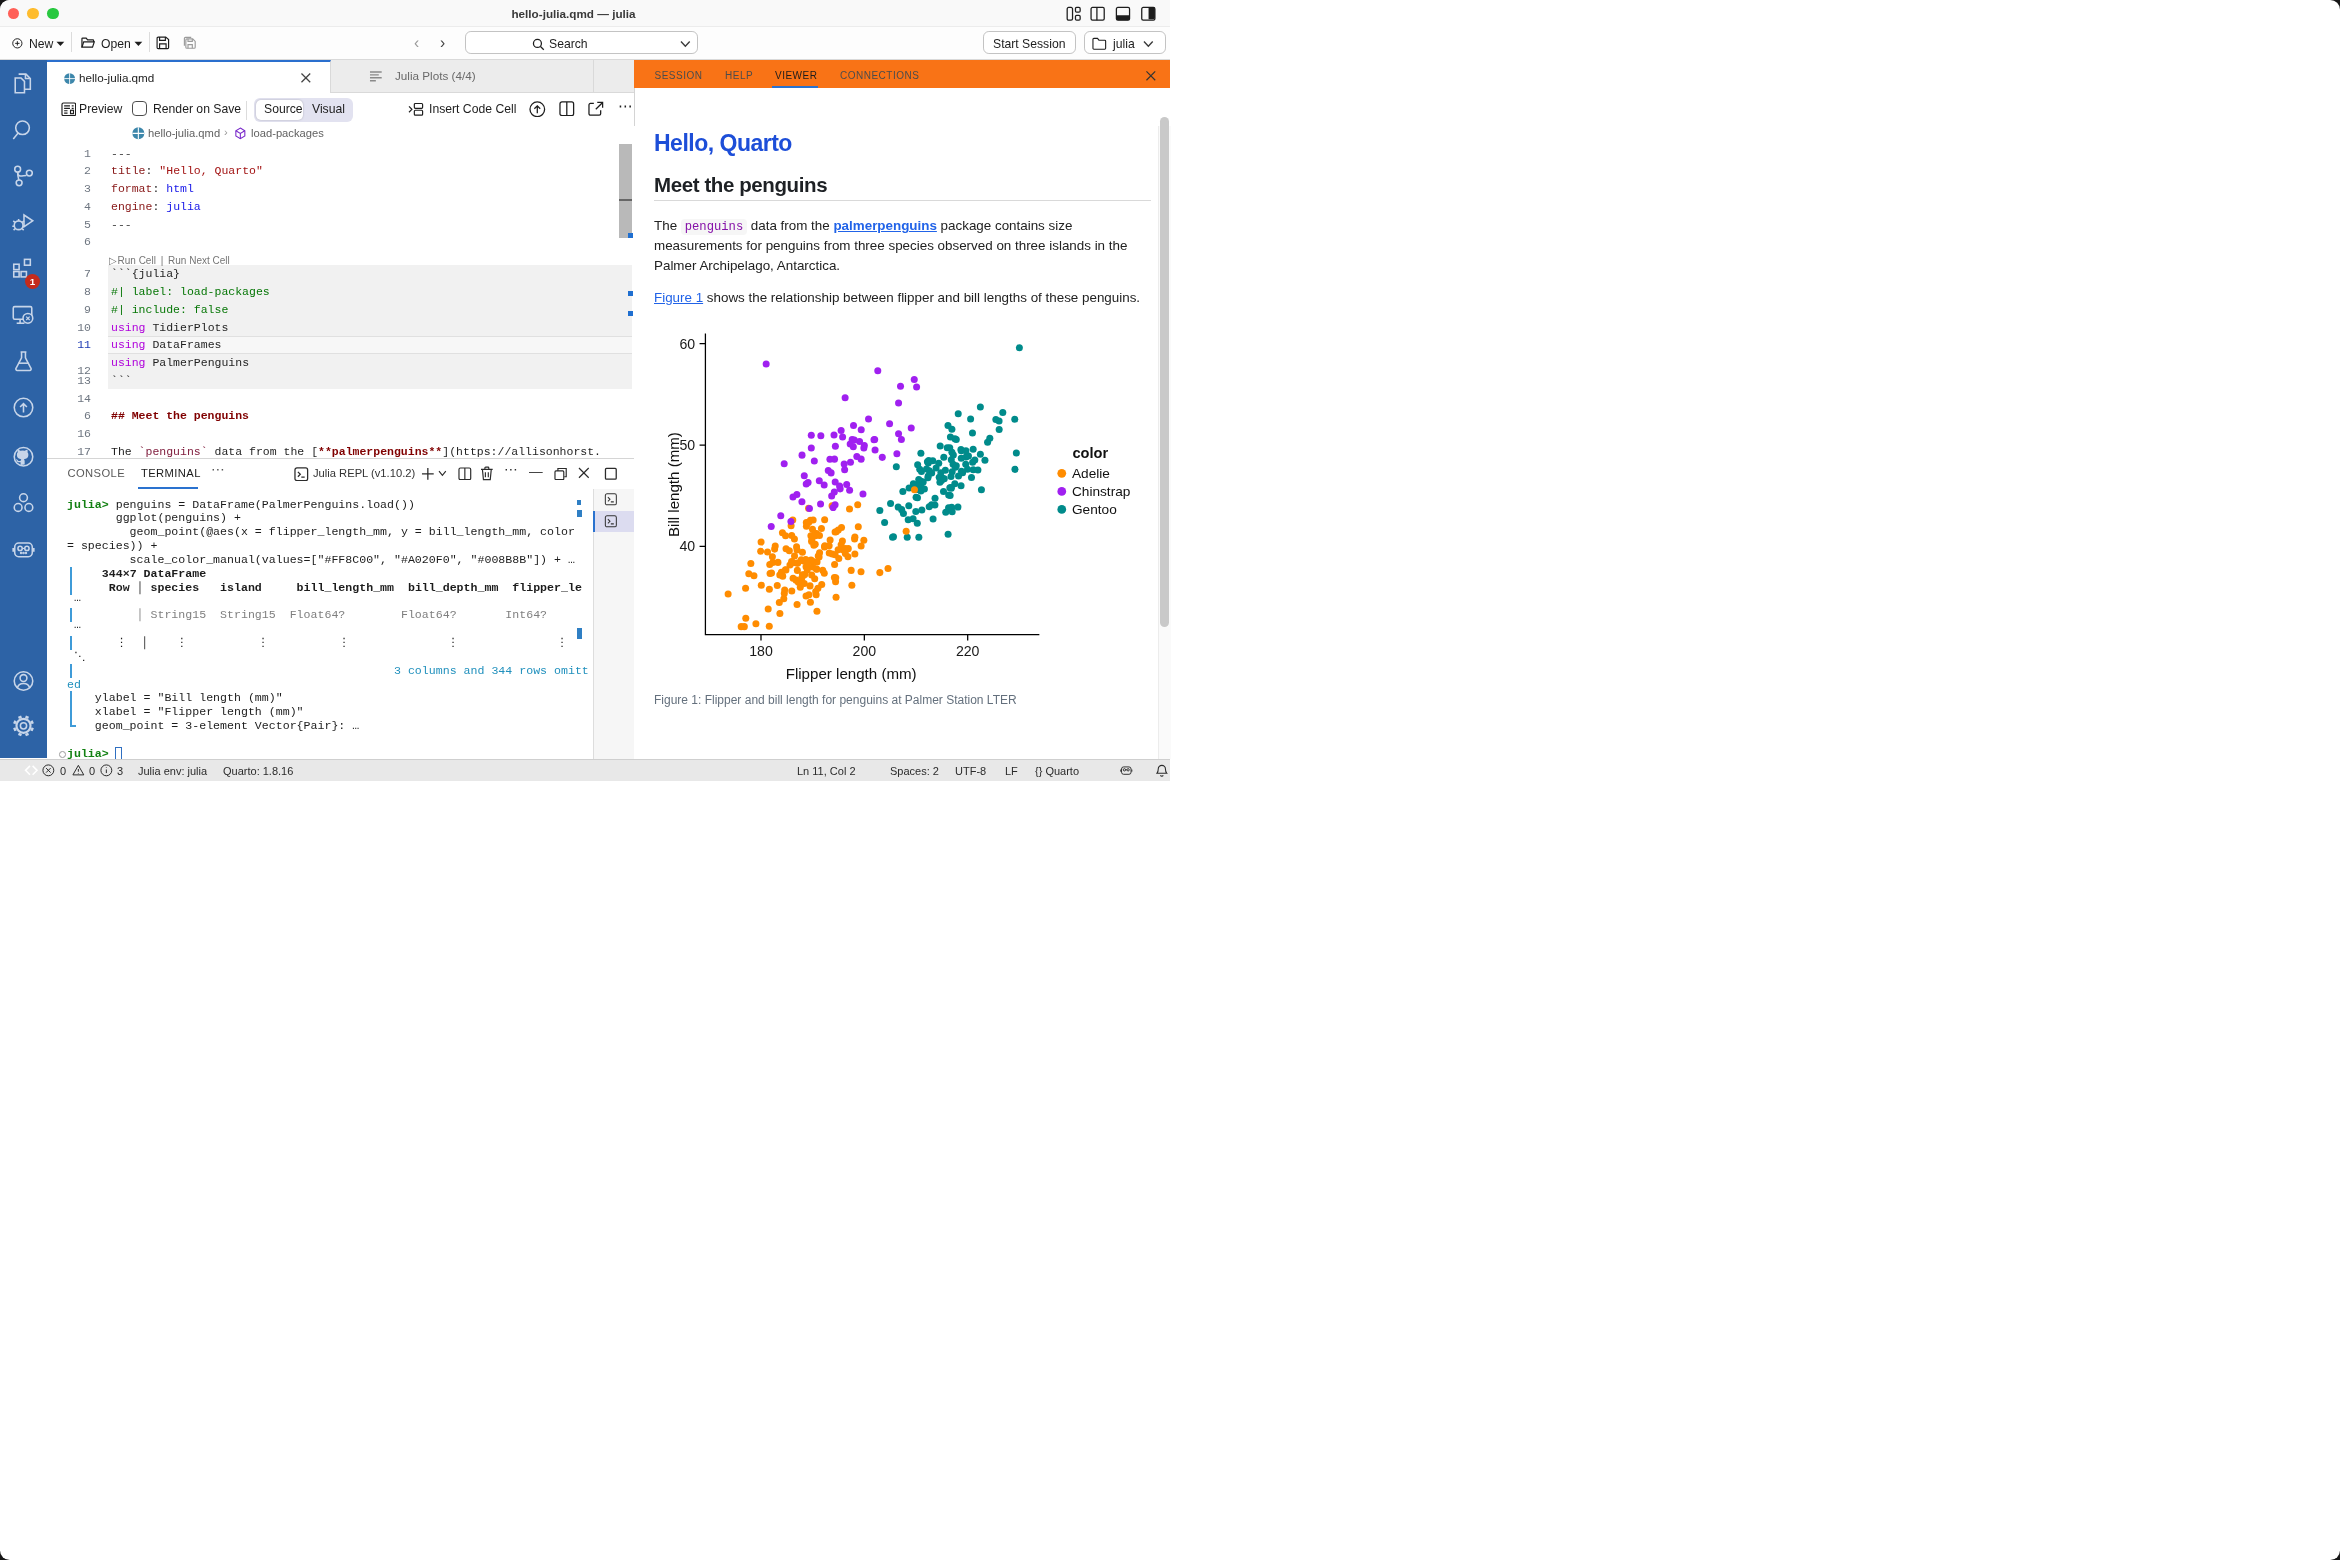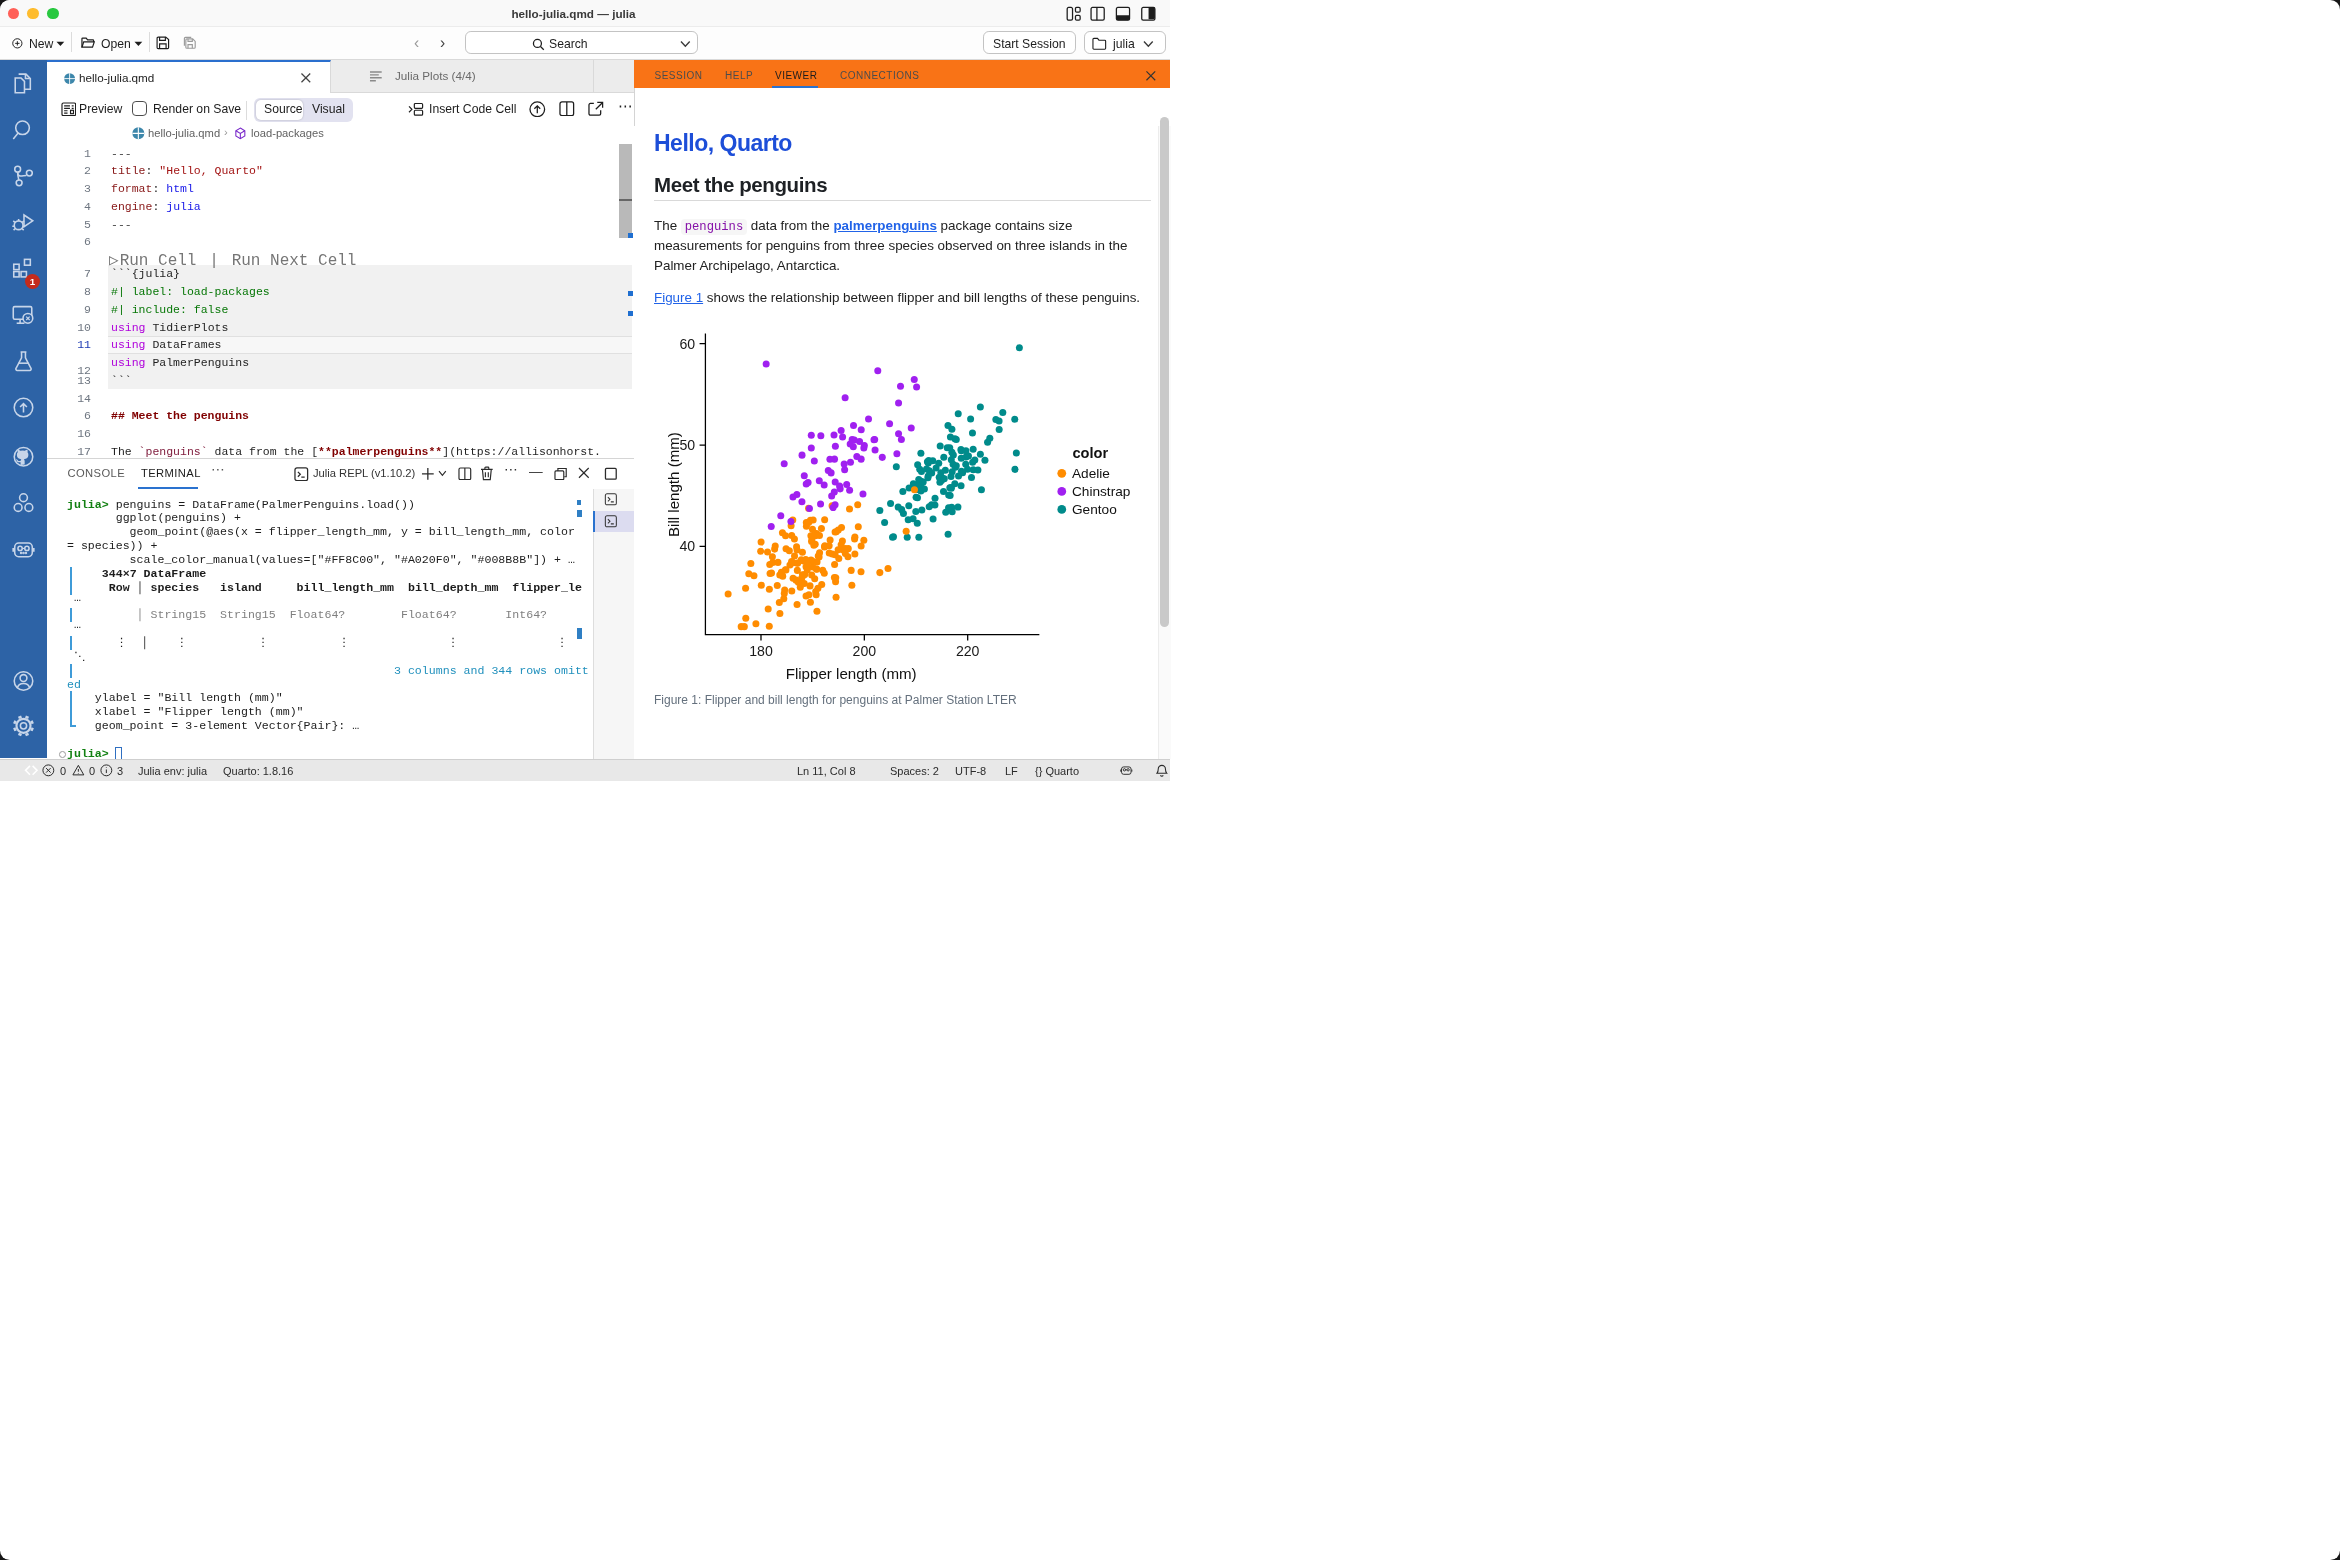--- a/index.html
+++ b/index.html
@@ -304,21 +304,21 @@
       <div class="cl" style="top:2.6px"><span style="color:#3f3f3f">---</span></div>
   <div class="ln" style="top:20.4px">2</div>
       <div class="cl" style="top:20.4px"><span class="key">title</span>: <span class="str">"Hello, Quarto"</span></div>
   <div class="ln" style="top:38px">3</div>
       <div class="cl" style="top:38px"><span class="key">format</span>: <span class="blu">html</span></div>
   <div class="ln" style="top:56px">4</div>
       <div class="cl" style="top:56px"><span class="key">engine</span>: <span class="blu">julia</span></div>
   <div class="ln" style="top:74px">5</div>
       <div class="cl" style="top:74px"><span style="color:#3f3f3f">---</span></div>
   <div class="ln" style="top:91px">6</div>
-  <div class="cl" style="top:110px;font-size:16px;color:#767676;left:62px;font-family:Liberation Mono, monospace">▷ Run Cell  |  Run Next Cell</div>
+  <div class="cl" style="top:110px;font-size:10px;color:#767676;left:62px;font-family:Liberation Sans, sans-serif">▷ Run Cell  |  Run Next Cell</div>
   <div class="ln" style="top:123px">7</div>
       <div class="cl" style="top:123px">```{julia}</div>
   <div class="ln" style="top:141px">8</div>
       <div class="cl" style="top:141px"><span class="grn">#| label: load-packages</span></div>
   <div class="ln" style="top:159px">9</div>
       <div class="cl" style="top:159px"><span class="grn">#| include: false</span></div>
   <div class="ln" style="top:177px">10</div>
       <div class="cl" style="top:177px"><span class="kw">using</span> TidierPlots</div>
   <div class="ln" style="top:194px;color:#1d3bb4;font-weight:normal">11</div>
       <div class="cl" style="top:194px"><span class="kw">using</span> DataFrames</div>
@@ -835,21 +835,21 @@
         <path d="M7 5.5v3M7 10.2v.6"></path>
       </svg>
   <div class="sbi" style="left:89px;top:4.9px">0</div>
   <svg class="sbi" style="left:100px" width="12.7" height="12.7" viewBox="0 0 14 14" fill="none" stroke="#2b2b2b" stroke-width="1.1">
         <circle cx="7" cy="7" r="6"></circle>
         <path d="M7 6v4M7 3.6v.7"></path>
       </svg>
   <div class="sbi" style="left:117px;top:4.9px">3</div>
   <div class="sbi" style="left:138px;top:4.9px">Julia env: julia</div>
   <div class="sbi" style="left:223px;top:4.9px">Quarto: 1.8.16</div>
-  <div class="sbi" style="left:797px;top:4.9px">Ln 11, Col 8</div>
+  <div class="sbi" style="left:797px;top:4.9px">Ln 11, Col 2</div>
   <div class="sbi" style="left:890px;top:4.9px">Spaces: 2</div>
   <div class="sbi" style="left:955px;top:4.9px">UTF-8</div>
   <div class="sbi" style="left:1005px;top:4.9px">LF</div>
   <div class="sbi" style="left:1035px;top:4.9px">{} Quarto</div>
   <svg class="sbi" style="left:1119px" width="14.6" height="12.7" viewBox="0 0 24 24" fill="none" stroke="#2b2b2b" stroke-width="1.8">
         <rect x="3" y="5.5" width="18" height="14" rx="4"></rect>
         <circle cx="8.5" cy="11" r="2.2"></circle>
         <circle cx="15.5" cy="11" r="2.2"></circle>
         <path d="M10.8 11h2.4"></path>
         <path d="M1.5 10.5v4M22.5 10.5v4"></path>

